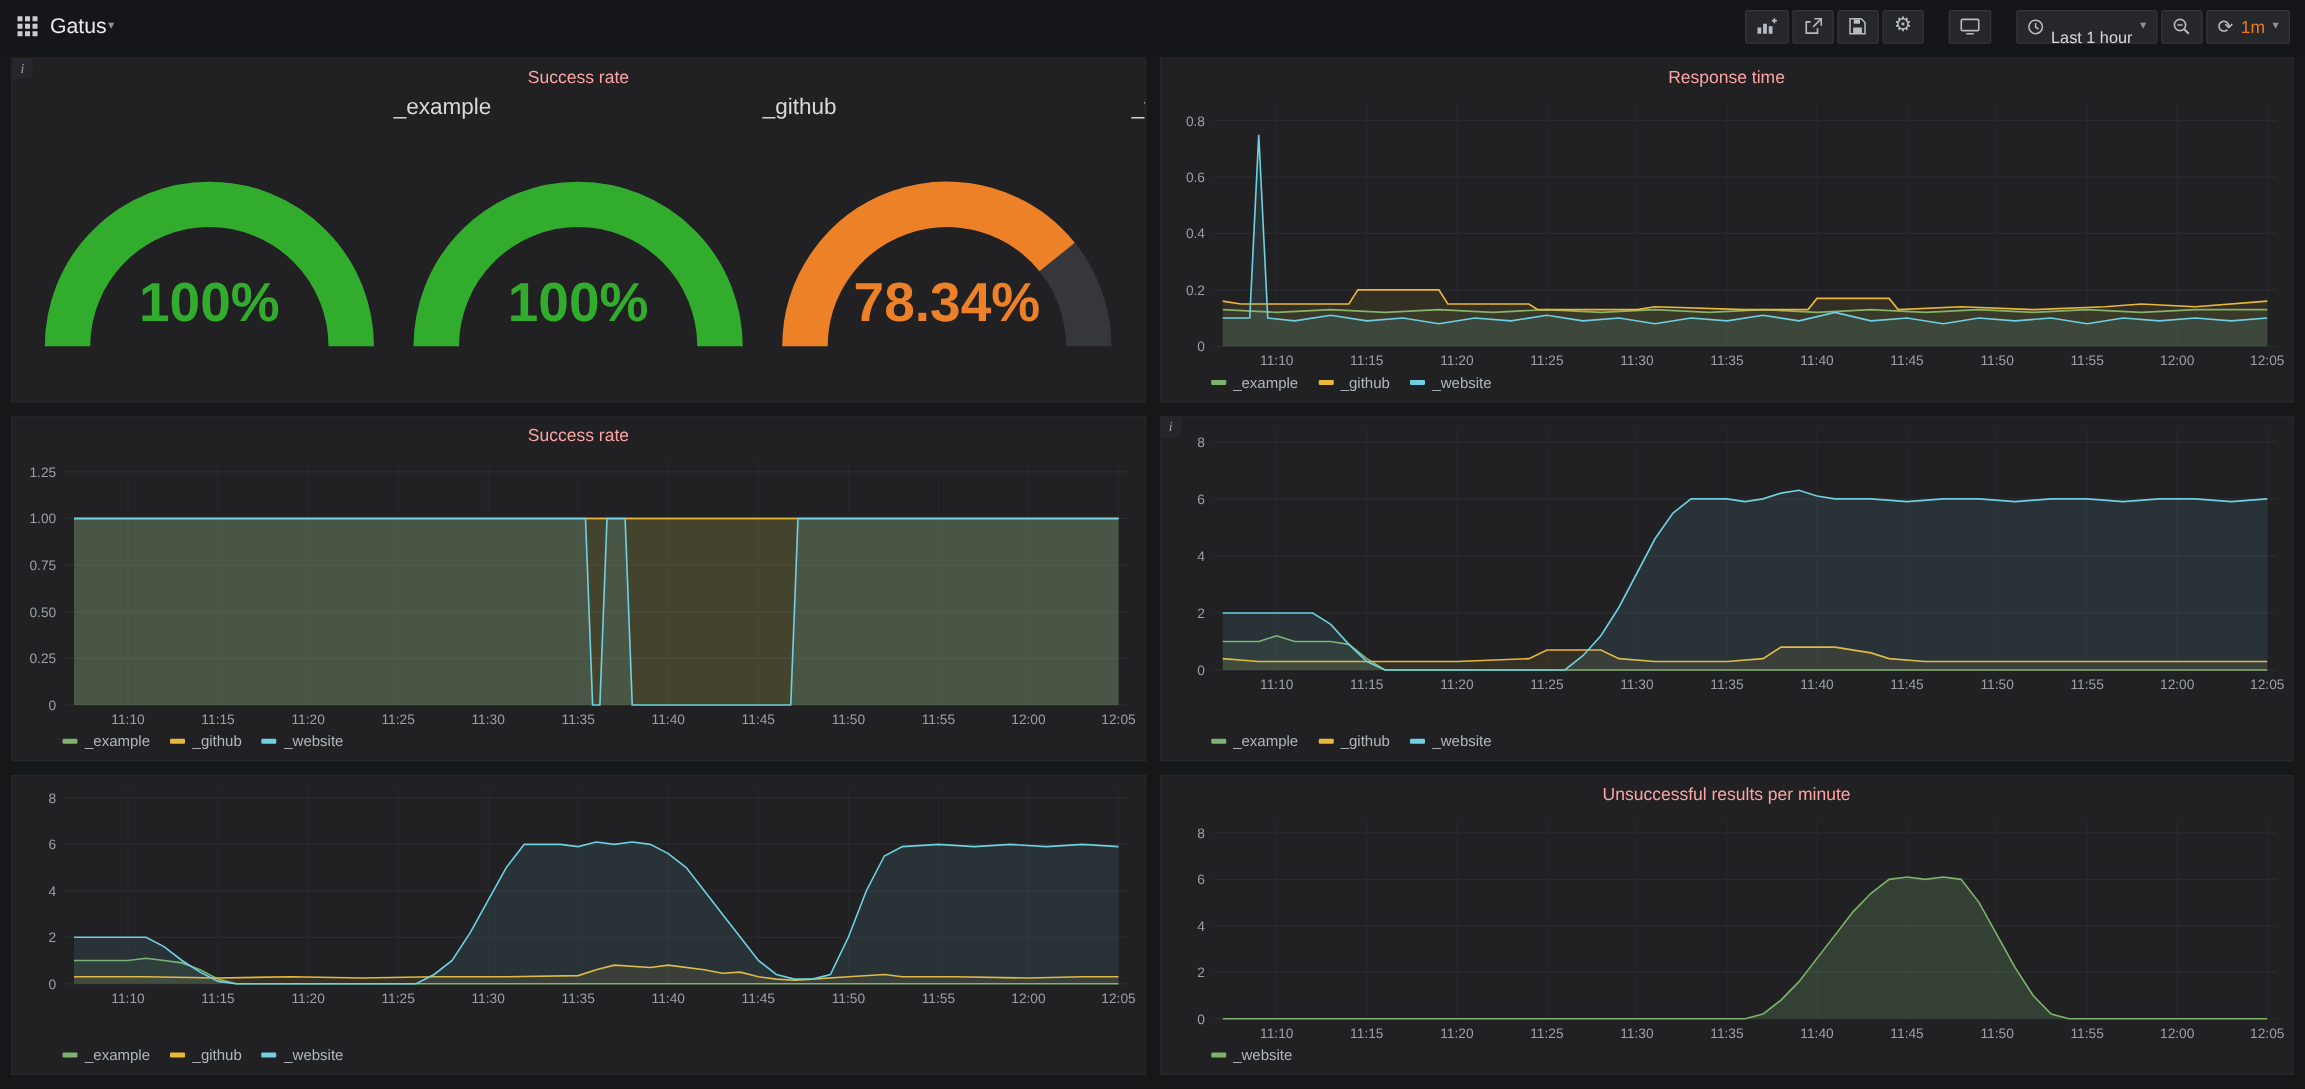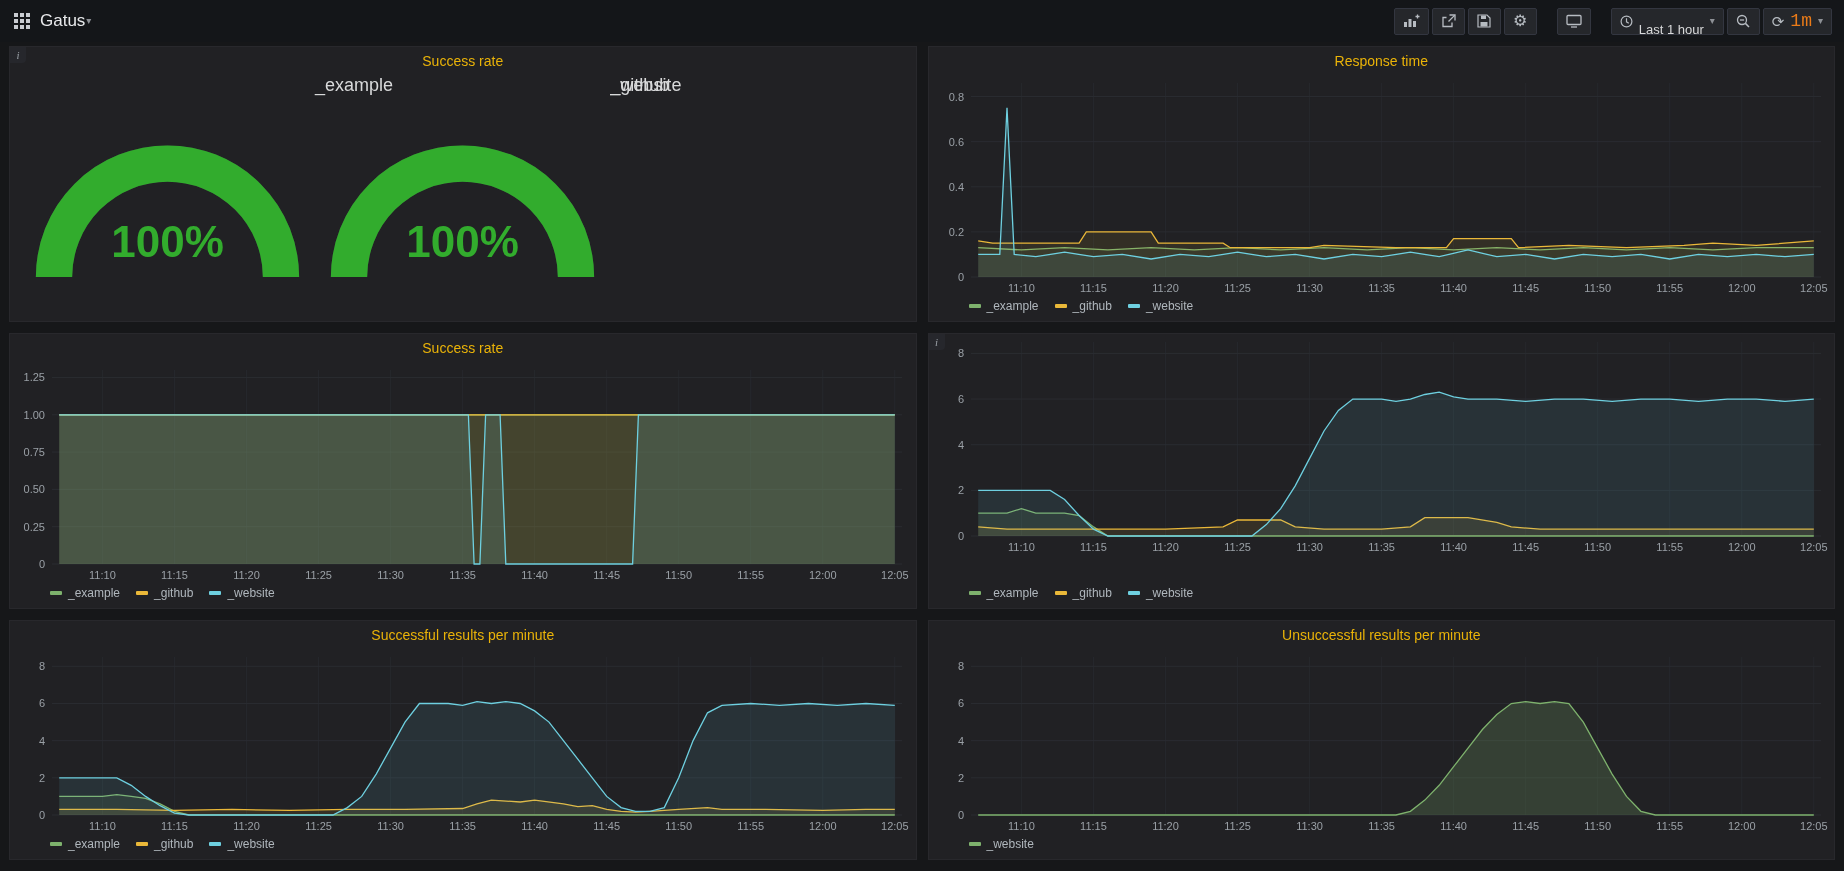--- a/index.html
+++ b/index.html
@@ -27,42 +27,42 @@
   .icon-btn {
     height: 27px; min-width: 33px; padding: 0 8px;
     display: inline-flex; align-items: center; justify-content: center; gap: 6px;
     background: #25272b; border: 1px solid #333640; border-radius: 2px;
     color: #b7bcc2; font-size: 13px; cursor: pointer;
     font-family: "Liberation Sans", sans-serif;
   }
   .icon-btn svg { display: block; }
   .toolbar-spacer { width: 14px; }
   .time-label { color: #d8d9da; font-size: 13px; margin-top: 16px; }
-  .refresh-int { color: #eb7b18; font-size: 18px; font-family: Liberation Mono, monospace; }
+  .refresh-int { color: #eb7b18; font-size: 14px; }
   .glyph { font-size: 16px; line-height: 1; color: #b7bcc2; }
 
   
   .grid {
     display: grid;
     grid-template-columns: 1fr 1fr;
     grid-template-rows: 276px 276px 240px;
     gap: 11px;
     padding: 4px 9px 6px 9px;
   }
   .panel {
     background: #212124;
     border: 1px solid #28282c;
     position: relative;
     display: flex; flex-direction: column;
     overflow: hidden;
   }
   .panel-header {
     height: 28px; flex: 0 0 28px;
     display: flex; align-items: center; justify-content: center;
-    font-size: 14px; font-weight: 500; color: #eab308;
+    font-size: 14px; font-weight: 500; color: #fca5a5;
     cursor: pointer;
   }
   .info-corner {
     position: absolute; top: 0; left: 0; z-index: 3;
     width: 16px; height: 16px;
     background: #26272c; color: #9aa0a6;
     font-family: "Liberation Serif", serif; font-style: italic;
     font-size: 11px;
     display: flex; align-items: center; justify-content: center;
     border-bottom-right-radius: 4px;
@@ -191,20 +191,27 @@
         <div class="gauge-canvas">
             <svg width="295" height="212">
               <path d="M34 202A113.5 113.5 0 0 1 261 201.99999999999997" fill="none" stroke="#35373b" stroke-width="36.32"></path>
               <path d="M34 202A113.5 113.5 0 0 1 261 201.99999999999997" fill="none" stroke="#32ac2d" stroke-width="36.32"></path>
               <text x="147.5" y="182" fill="#32ac2d" font-size="44" font-weight="600" text-anchor="middle" font-family="Liberation Sans, sans-serif">100%</text>
             </svg>
           </div>
         <div class="gauge-label">_github</div>
       </div>
       <div class="gauge-block">
+        <div class="gauge-canvas">
+            <svg width="295" height="212">
+              <path d="M34 202A113.5 113.5 0 0 1 261 201.99999999999997" fill="none" stroke="#35373b" stroke-width="36.32"></path>
+              <path d="M34 202A113.5 113.5 0 0 1 235.72102450761537 130.5906110176909" fill="none" stroke="#ed8128" stroke-width="36.32"></path>
+              <text x="147.5" y="182" fill="#ed8128" font-size="44" font-weight="600" text-anchor="middle" font-family="Liberation Sans, sans-serif">78.34%</text>
+            </svg>
+          </div>
         <div class="gauge-label">_website</div>
       </div>
     </div>
   </section>
 
   <section class="panel">
     <header class="panel-header">Response time</header>
     <div class="chart-wrap">
         <svg width="906" height="222">
           <line x1="92.42372881355932" x2="92.42372881355932" y1="8" y2="202" stroke="#26282d"></line>
@@ -385,21 +392,20 @@
           <span>_github</span>
         </span>
         <span class="legend-item">
           <span class="legend-chip" style="background: rgb(110, 208, 224);"></span>
           <span>_website</span>
         </span>
       </div>
   </section>
 
   <section class="panel">
-    <header class="panel-header">Successful results per minute</header>
     <div class="chart-wrap">
         <svg width="906" height="186">
           <line x1="92.42372881355932" x2="92.42372881355932" y1="8" y2="166" stroke="#26282d"></line>
           <text x="92.42372881355932" y="181" fill="#9aa0a6" font-size="11" text-anchor="middle">11:10</text>
           <line x1="164.45762711864407" x2="164.45762711864407" y1="8" y2="166" stroke="#26282d"></line>
           <text x="164.45762711864407" y="181" fill="#9aa0a6" font-size="11" text-anchor="middle">11:15</text>
           <line x1="236.4915254237288" x2="236.4915254237288" y1="8" y2="166" stroke="#26282d"></line>
           <text x="236.4915254237288" y="181" fill="#9aa0a6" font-size="11" text-anchor="middle">11:20</text>
           <line x1="308.52542372881356" x2="308.52542372881356" y1="8" y2="166" stroke="#26282d"></line>
           <text x="308.52542372881356" y="181" fill="#9aa0a6" font-size="11" text-anchor="middle">11:25</text>

